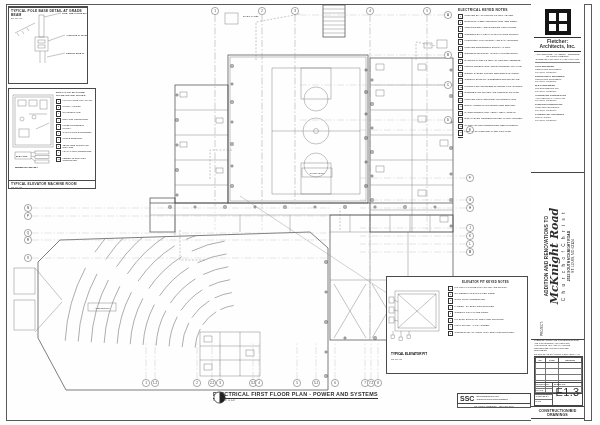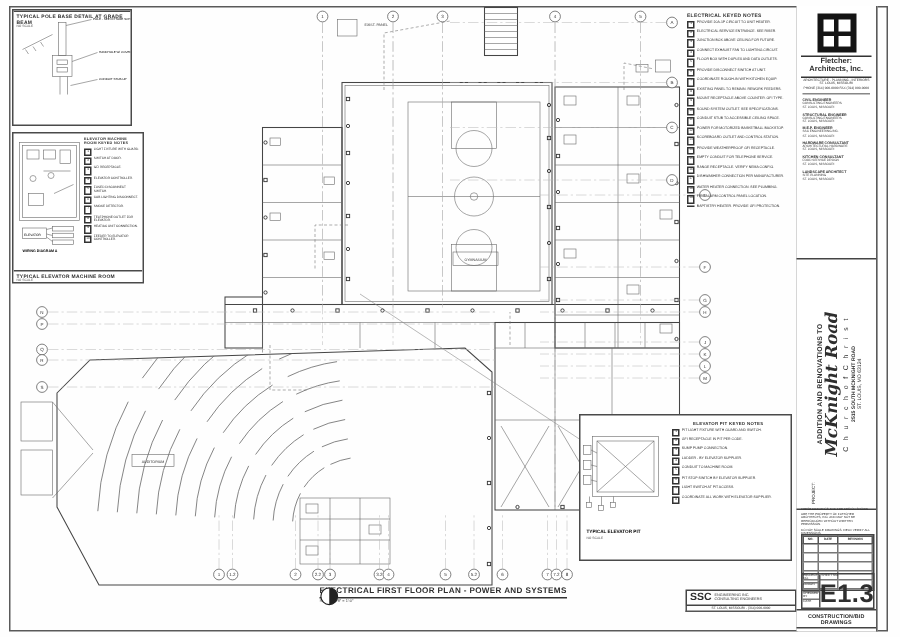--- a/index.html
+++ b/index.html
@@ -52,21 +52,21 @@
   .rev{position:absolute;left:3px;top:352px;width:47px;border:0.5px solid #444;}
   .rev table{border-collapse:collapse;width:100%;}
   .rev th{font-size:2.1px;font-weight:bold;border:0.4px solid #555;padding:0;height:3.5px;}
   .rev td{border:0.4px solid #777;height:3.2px;font-size:2px;}
   .info{position:absolute;left:3px;top:378px;width:47px;height:22px;border:0.6px solid #444;display:flex;}
   .info .lf{width:17px;border-right:0.5px solid #555;display:flex;flex-direction:column;}
   .info .lf div{flex:1;font-size:2.05px;border-bottom:0.4px solid #777;padding-left:.5px;}
   .info .lf div:last-child{border-bottom:none;}
   .info .rt{flex:1;text-align:center;}
   .info .sn{font-size:2.2px;text-align:left;padding-left:1px;}
-  .info .num{font-size:17px;font-weight:bold;letter-spacing:.3px;margin-top:1px;}
+  .info .num{font-size:11px;font-weight:normal;letter-spacing:.3px;margin-top:1px;}
   .status{position:absolute;left:0;top:402px;width:53px;text-align:center;font-size:3.6px;font-weight:bold;
           border-top:0.7px solid #444;border-bottom:0.7px solid #444;padding:1.5px 0;letter-spacing:.1px;}
   
   .ptitle{position:absolute;left:213px;top:391px;width:200px;}
   .ptitle .row{display:flex;align-items:center;}
   .narrow{flex:none;width:13px;height:13px;margin-right:3px;}
   .ptitle .tt{font-size:5.4px;font-weight:bold;letter-spacing:.25px;border-bottom:0.7px solid #333;padding-bottom:.6px;}
   .ptitle .sc{font-size:2.6px;color:#444;margin-top:.6px;}
   .ssc{position:absolute;left:457px;top:393px;width:74px;}
   .ssc .b1{border:0.8px solid #444;display:flex;align-items:center;padding:1px 2px;}

